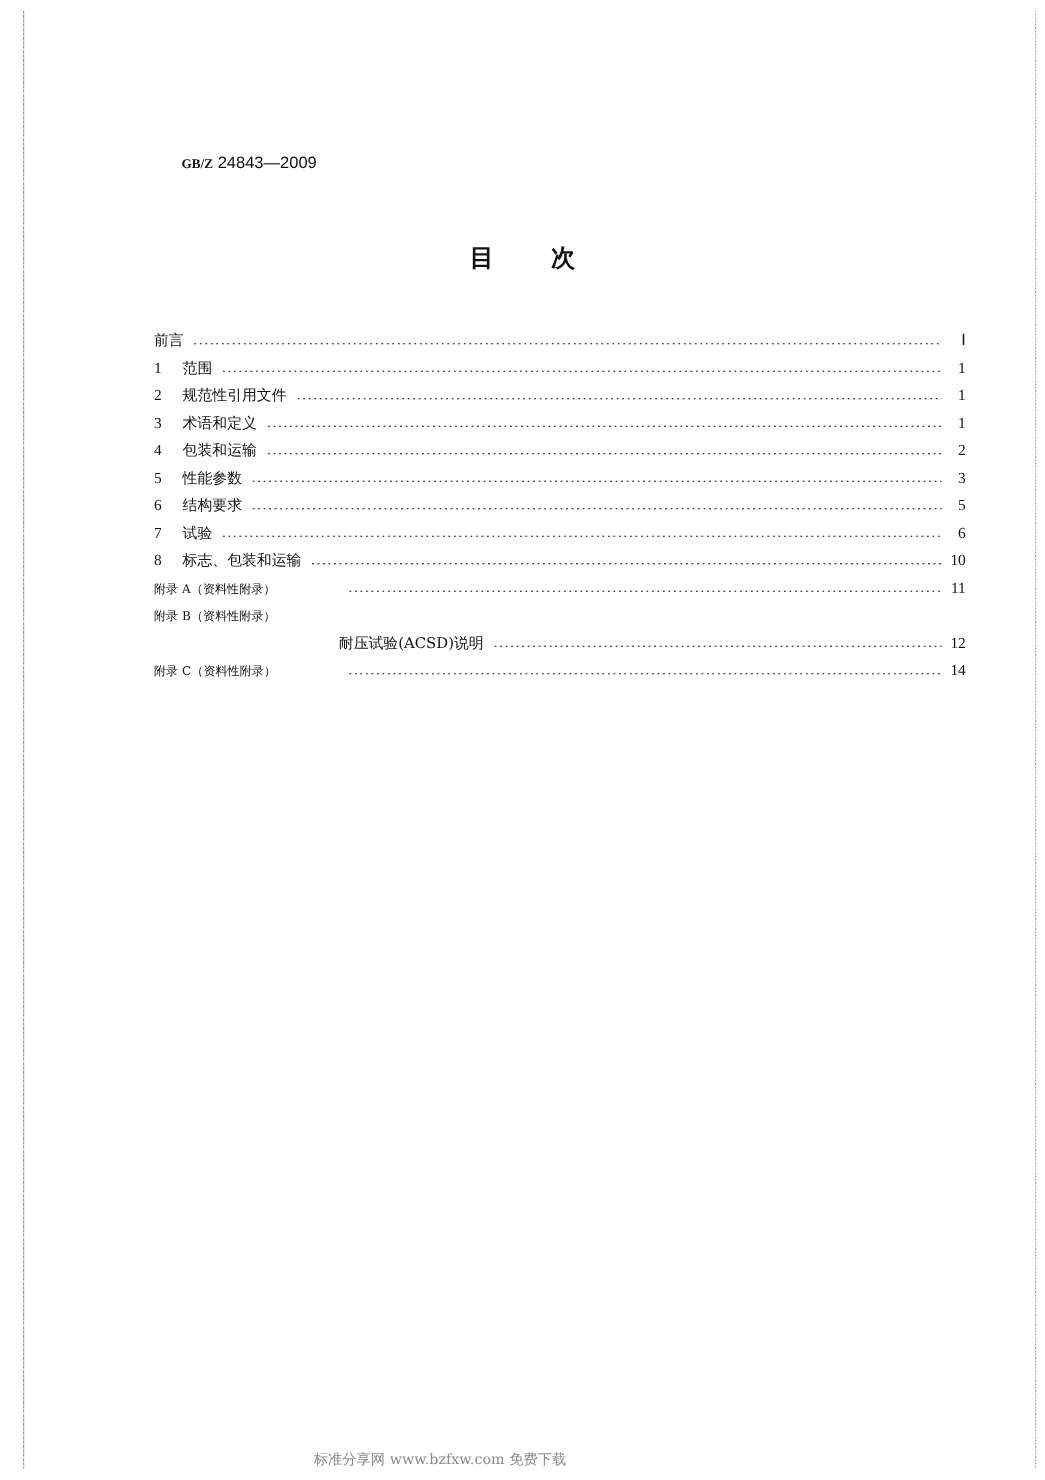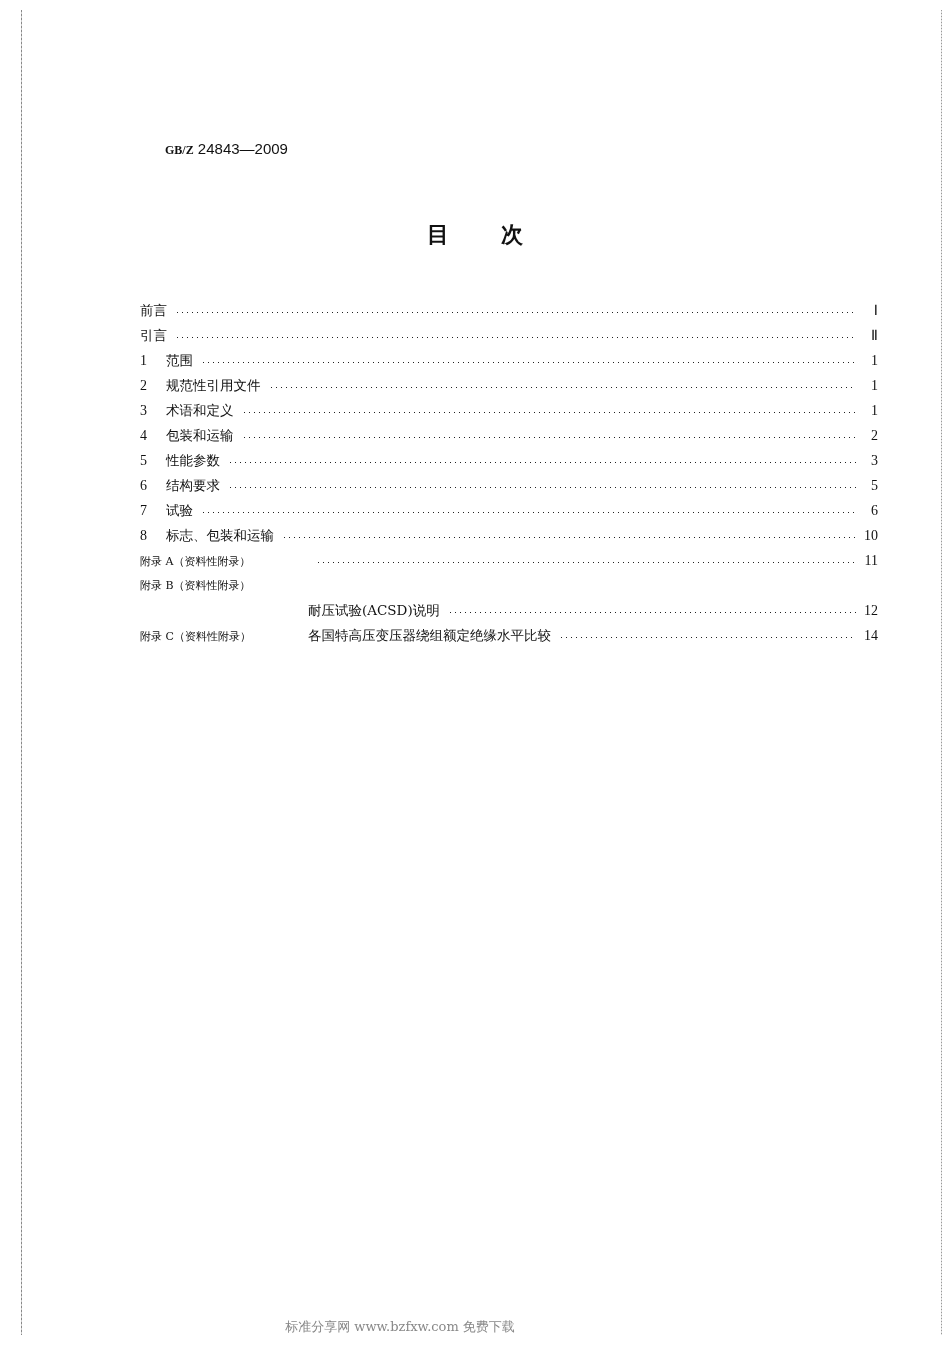--- a/index.html
+++ b/index.html
@@ -68,25 +68,20 @@
   <span>目</span><span class="gap"></span><span>次</span>
 </div>
 
 <div class="toc">
   <div class="row">
     <span class="label">前言</span>
     <span class="leader"></span>
     <span class="page">Ⅰ</span>
   </div>
   <div class="row">
-    <span class="label">引言</span>
-    <span class="leader"></span>
-    <span class="page">Ⅱ</span>
-  </div>
-  <div class="row">
     <span class="num">1</span>
     <span class="label">范围</span>
     <span class="leader"></span>
     <span class="page">1</span>
   </div>
   <div class="row">
     <span class="num">2</span>
     <span class="label">规范性引用文件</span>
     <span class="leader"></span>
     <span class="page">1</span>
@@ -137,19 +132,18 @@
     <span class="annex-head">附录 B（资料性附录）</span>
   </div>
   <div class="row">
     <span class="indent"></span>
     <span class="label serif">耐压试验(ACSD)说明</span>
     <span class="leader"></span>
     <span class="page">12</span>
   </div>
   <div class="row">
     <span class="annex-head">附录 C（资料性附录）</span>
-    <span class="label serif">各国特高压变压器绕组额定绝缘水平比较</span>
     <span class="leader"></span>
     <span class="page">14</span>
   </div>
 </div>
 
 <div class="footer">标准分享网 www.bzfxw.com 免费下载</div>
 
 </body></html>

